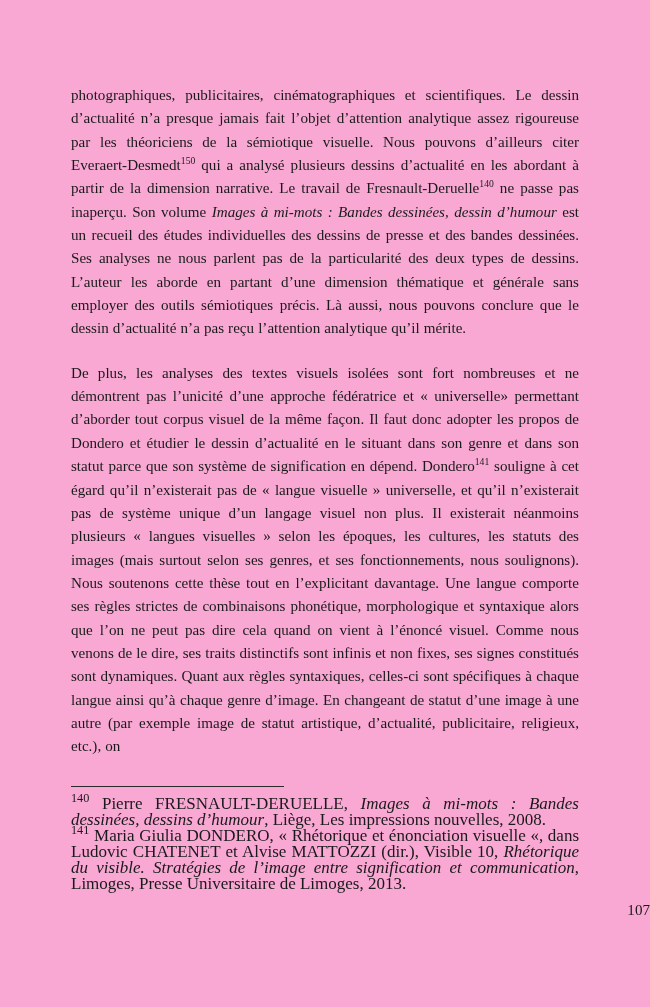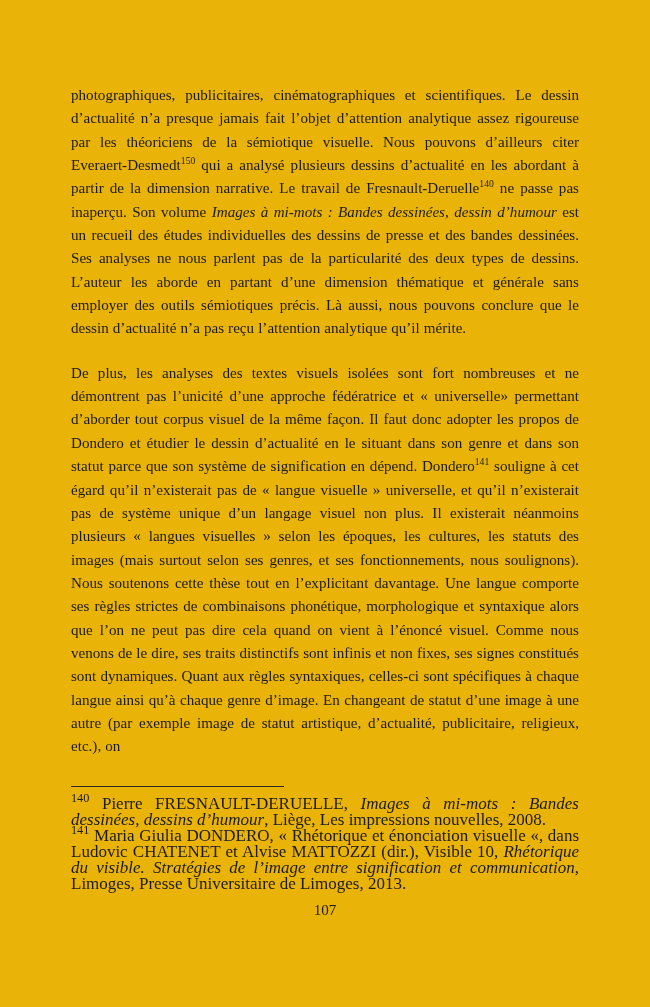--- a/index.html
+++ b/index.html
@@ -9,21 +9,21 @@
   }
   body {
     font-family: "Liberation Serif", "DejaVu Serif", serif;
     color: #1a1a1a;
     -webkit-font-smoothing: antialiased;
   }
   .page {
     position: relative;
     width: 650px;
     height: 1007px;
-    background: #eab308;
+    background: #f9a8d4;
     overflow: hidden;
     box-sizing: border-box;
   }
   .content {
     position: absolute;
     left: 71px;
     top: 84px;
     width: 508px;
   }
   .body-par {
@@ -67,21 +67,21 @@
     margin: 0;
   }
   .fn-par sup.fn {
     font-size: 0.72em;
   }
   .page-number {
     position: absolute;
     top: 900px;
     left: 0;
     width: 650px;
-    text-align: center;
+    text-align: right;
     font-size: 15.1px;
     line-height: 20px;
   }
 </style>
 </head>
 <body>
 
 <div class="page">
 
   <div class="content">

